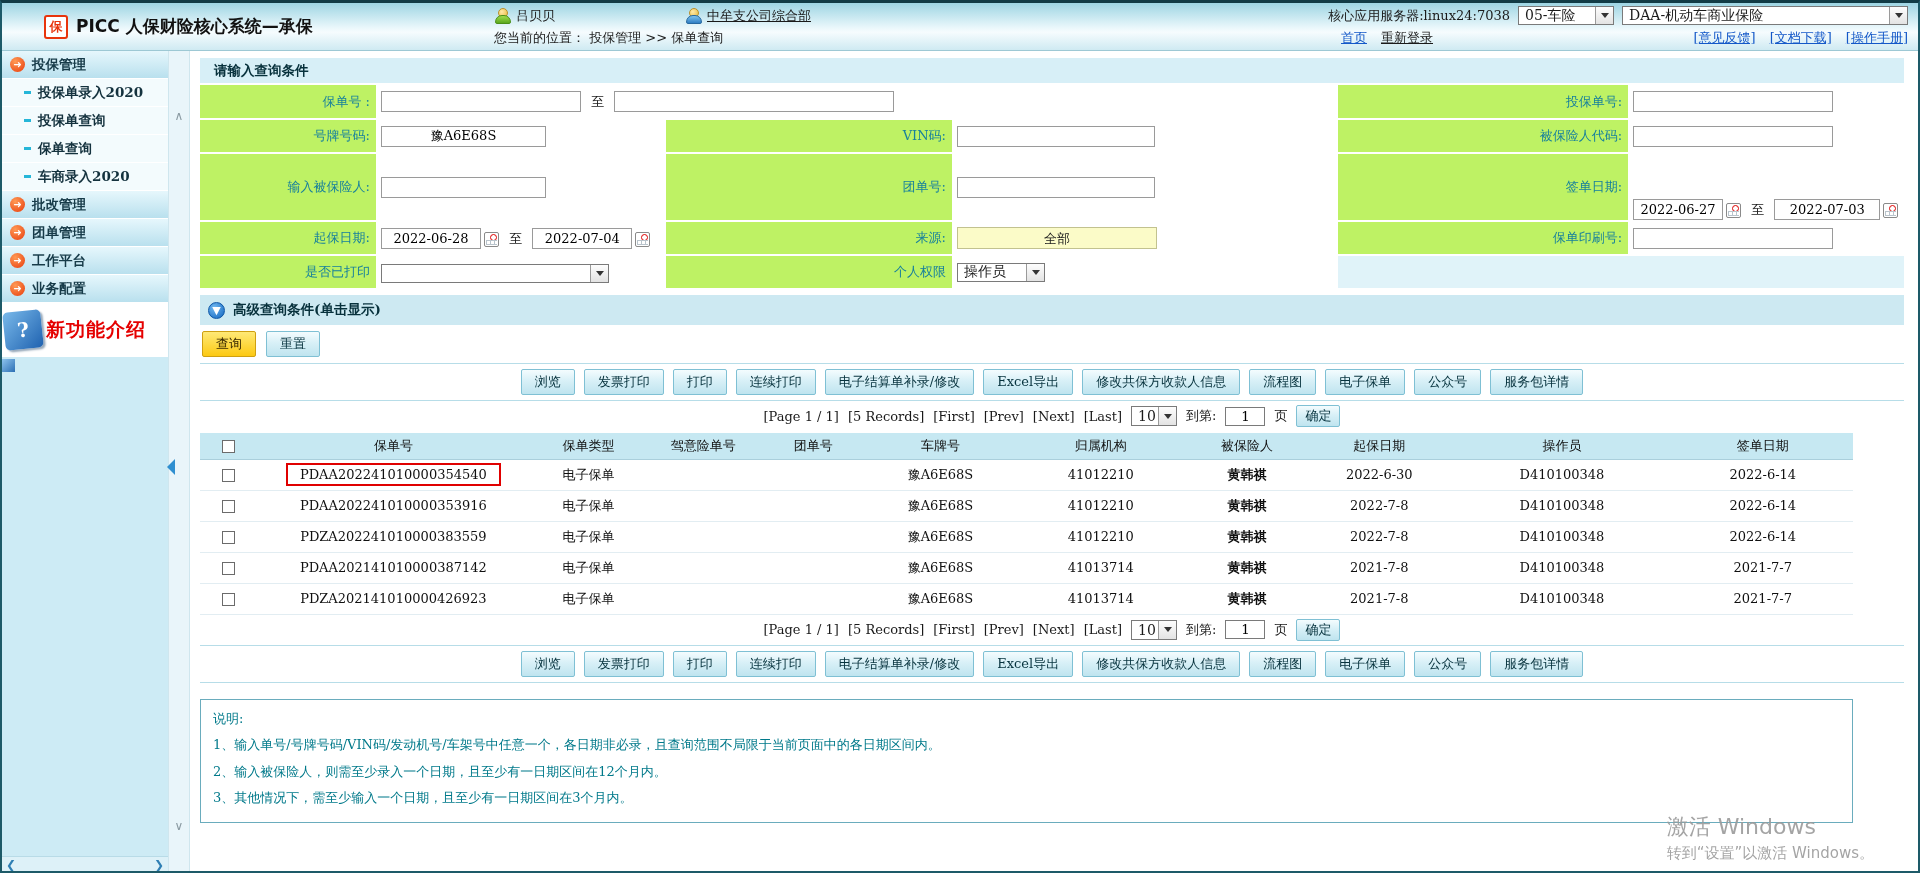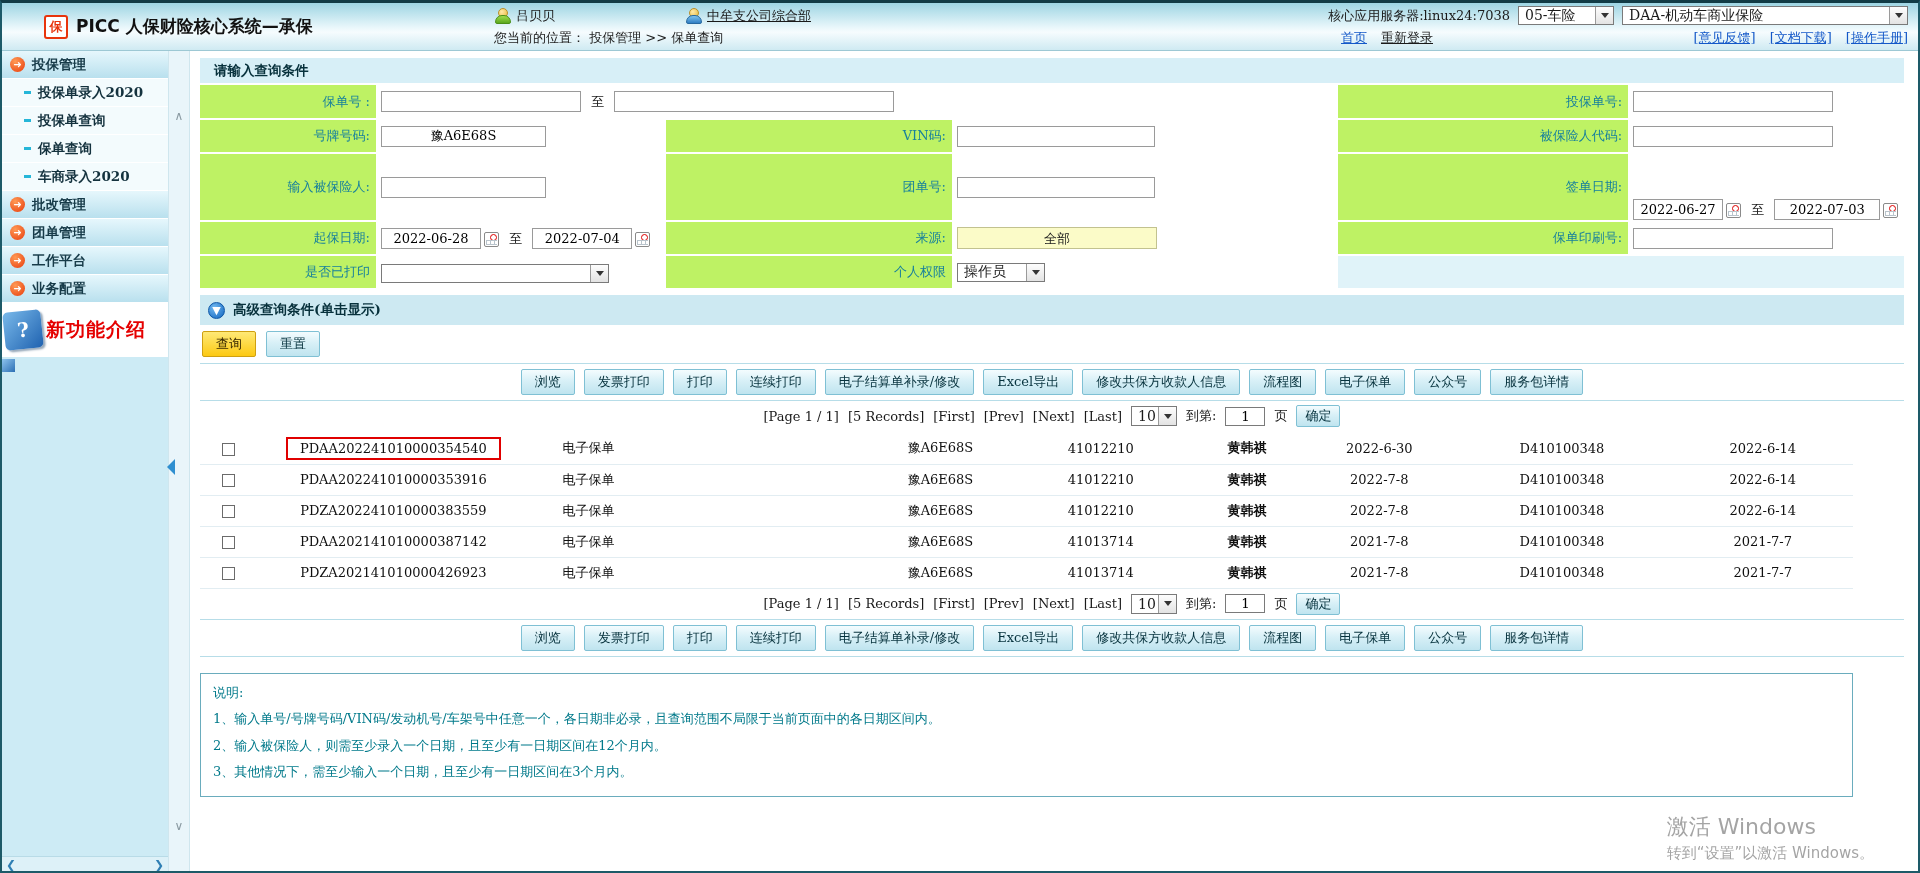--- a/index.html
+++ b/index.html
@@ -358,20 +358,33 @@
             <col style="width:6.9%">
             <col style="width:6.4%">
             <col style="width:9%">
             <col style="width:10.4%">
             <col style="width:7.3%">
             <col style="width:8.7%">
             <col style="width:13.4%">
             <col>
           </colgroup>
         <tbody>
+            <tr>
+          <th><span class="cb"></span></th>
+          <th>保单号</th>
+          <th>保单类型</th>
+          <th>驾意险单号</th>
+          <th>团单号</th>
+          <th>车牌号</th>
+          <th>归属机构</th>
+          <th>被保险人</th>
+          <th>起保日期</th>
+          <th>操作员</th>
+          <th>签单日期</th>
+        </tr>
         <tr>
           <td><span class="cb"></span></td>
           <td><span class="red-box">PDAA202241010000354540</span></td>
           <td>电子保单</td>
           <td></td>
           <td></td>
           <td>豫A6E68S</td>
           <td>41012210</td>
           <td class="bold">黄韩祺</td>
           <td>2022-6-30</td>

